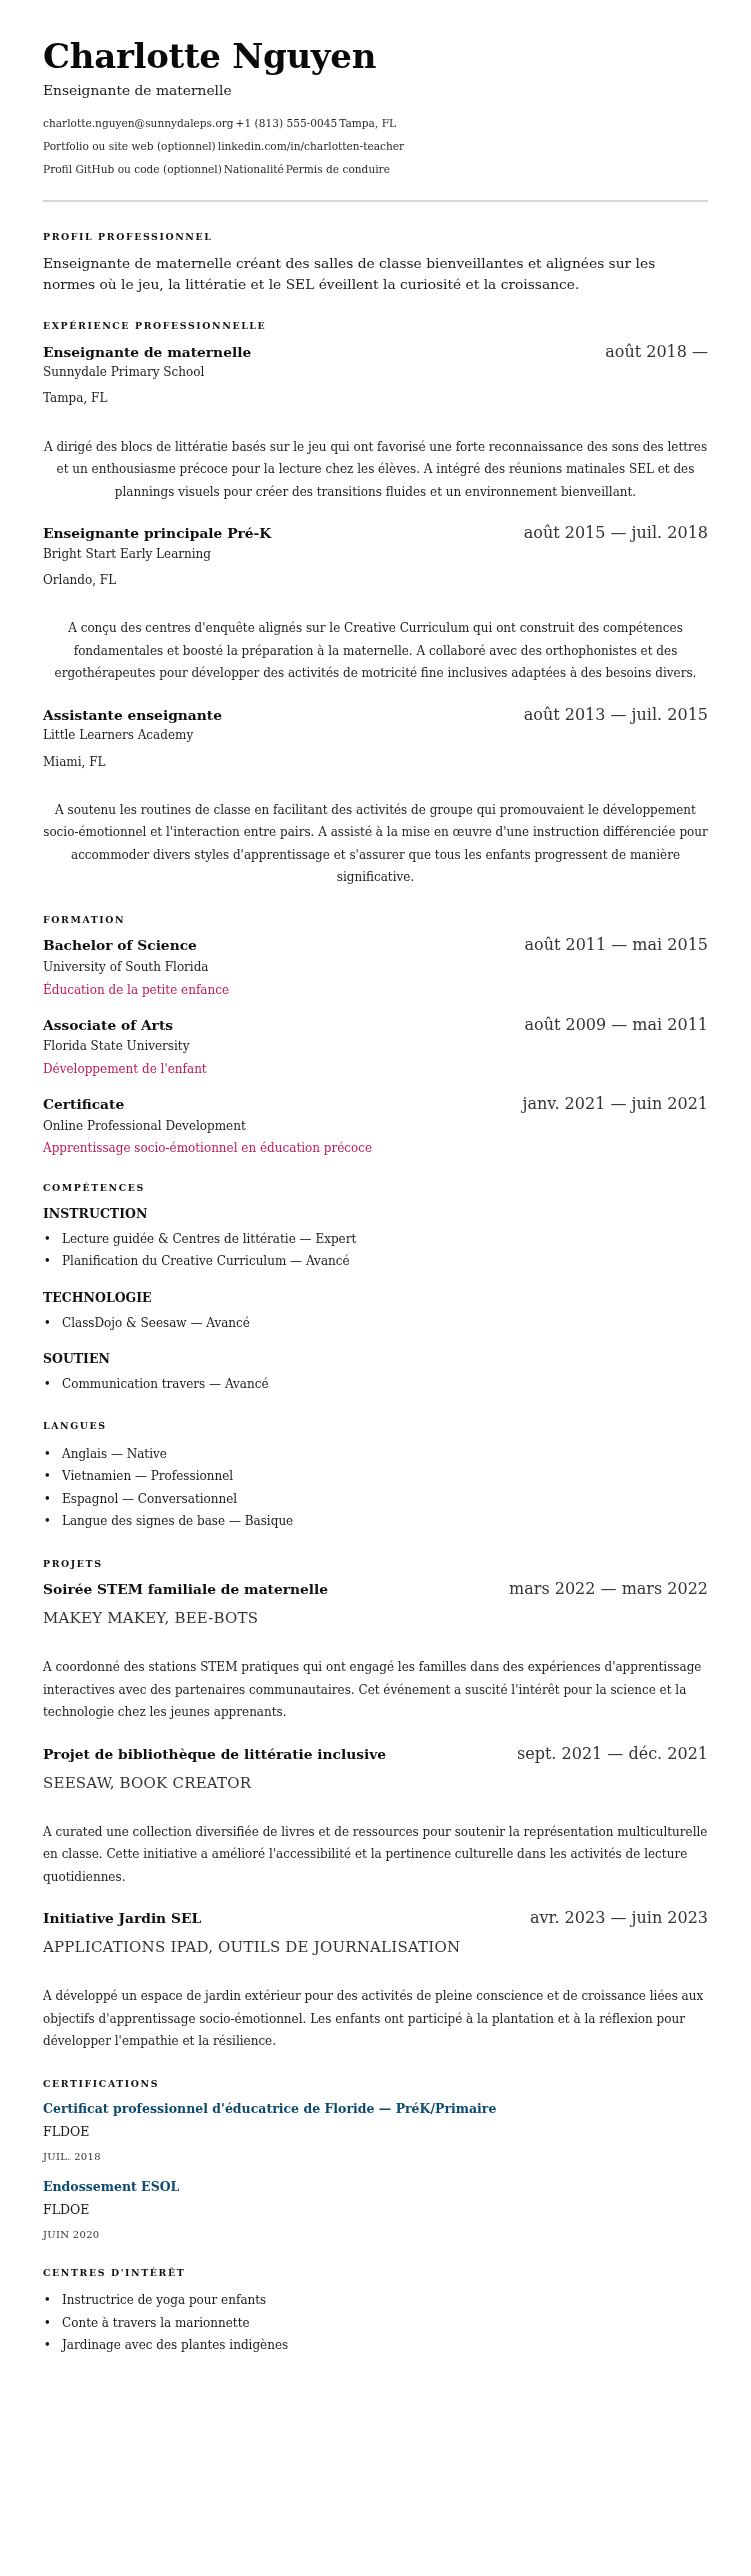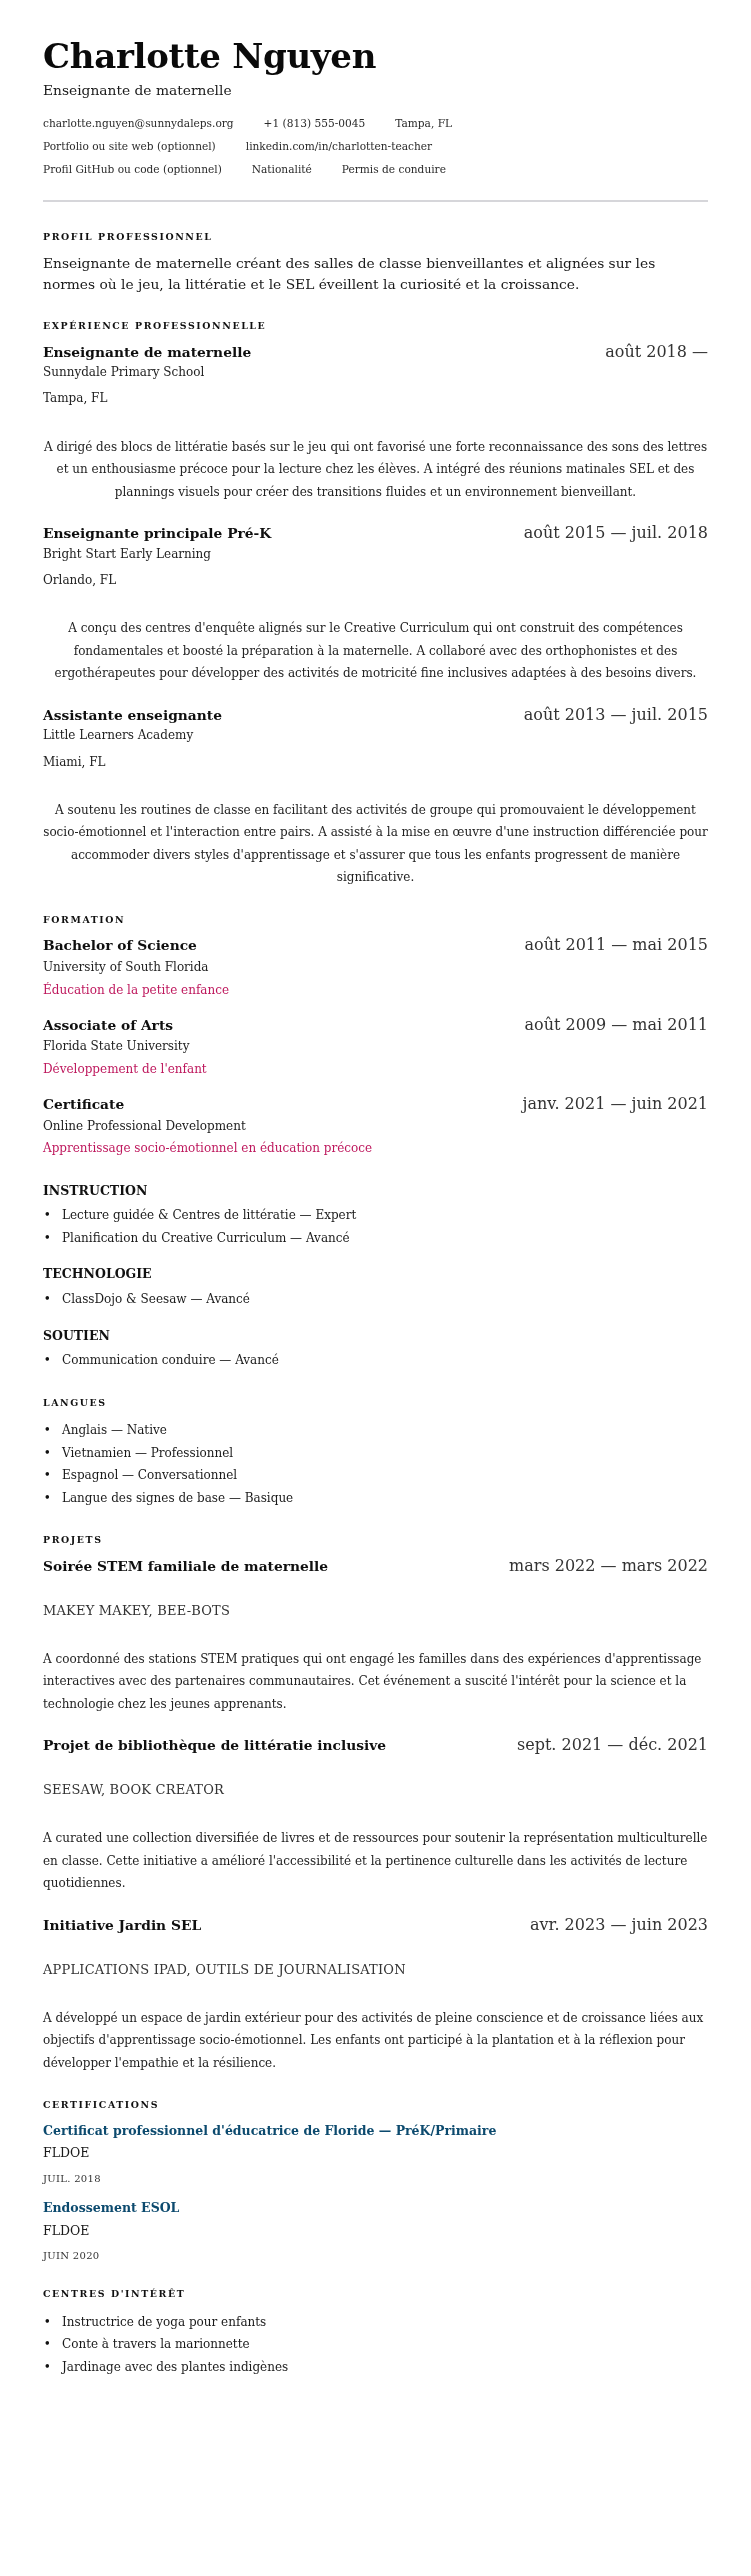--- a/index.html
+++ b/index.html
@@ -22,21 +22,21 @@
     color: #0a0a0a;
   }
   .headline {
     font-size: 13.8px;
     margin: 3.8px 0 16.3px 0;
     line-height: 19px;
     color: #1a1a1a;
   }
   .contact-row {
     display: flex;
-    gap: 30px;
+    gap: 2px;
     font-size: 10.6px;
     line-height: 15px;
     color: #2a2a2a;
     margin-bottom: 8.1px;
     font-family: "DejaVu Serif", serif;
   }
   .contact-row span { white-space: nowrap; }
   .divider {
     height: 1.9px;
     background: #d6d6da;
@@ -120,25 +120,25 @@
   }
   ul.bullets li::before {
     content: "•";
     position: absolute;
     left: -19px;
     width: 8.8px;
     text-align: center;
     color: #111;
   }
   .proj-tech {
-    font-size: 13px;
+    font-size: 15px;
     line-height: 15px;
     color: #333;
     text-transform: uppercase;
-    margin-top: 27px;
+    margin-top: 12px;
     letter-spacing: 0.2px;
   }
   .proj-desc {
     font-size: 12px;
     line-height: 22.5px;
     color: #222;
     margin-top: 30px;
   }
   .cert { margin-bottom: 13.8px; }
   .cert-title {
@@ -253,35 +253,36 @@
       <div class="entry-head">
         <span class="entry-title">Certificate</span>
         <span class="entry-date">janv. 2021 — juin 2021</span>
       </div>
       <div class="entry-sub">Online Professional Development</div>
       <div class="entry-field">Apprentissage socio-émotionnel en éducation précoce</div>
     </div>
   </section>
 
   <section class="section">
+    <h2 class="section-title">COMPÉTENCES</h2>
 
     <div class="skill-group-title first">INSTRUCTION</div>
     <ul class="bullets">
       <li>Lecture guidée &amp; Centres de littératie — Expert</li>
       <li>Planification du Creative Curriculum — Avancé</li>
     </ul>
 
     <div class="skill-group-title">TECHNOLOGIE</div>
     <ul class="bullets">
       <li>ClassDojo &amp; Seesaw — Avancé</li>
     </ul>
 
     <div class="skill-group-title">SOUTIEN</div>
     <ul class="bullets">
-      <li>Communication conduire — Avancé</li>
+      <li>Communication travers — Avancé</li>
     </ul>
   </section>
 
   <section class="section">
     <h2 class="section-title">LANGUES</h2>
     <ul class="bullets">
       <li>Anglais — Native</li>
       <li>Vietnamien — Professionnel</li>
       <li>Espagnol — Conversationnel</li>
       <li>Langue des signes de base — Basique</li>

